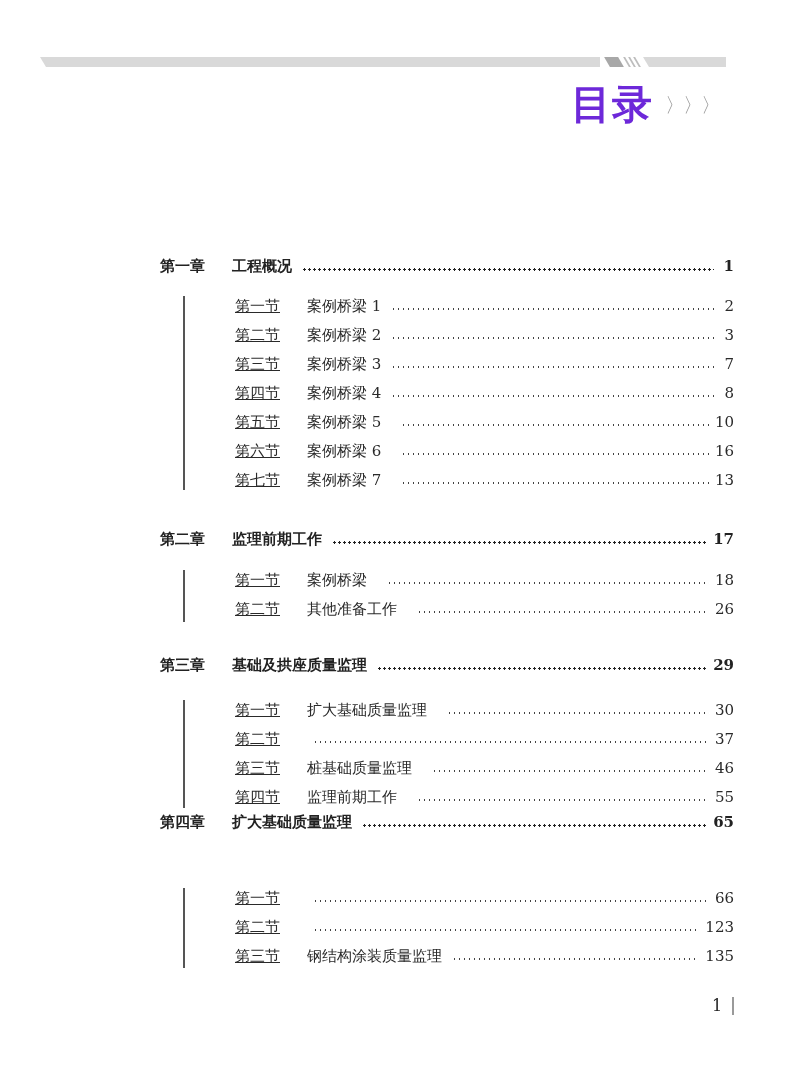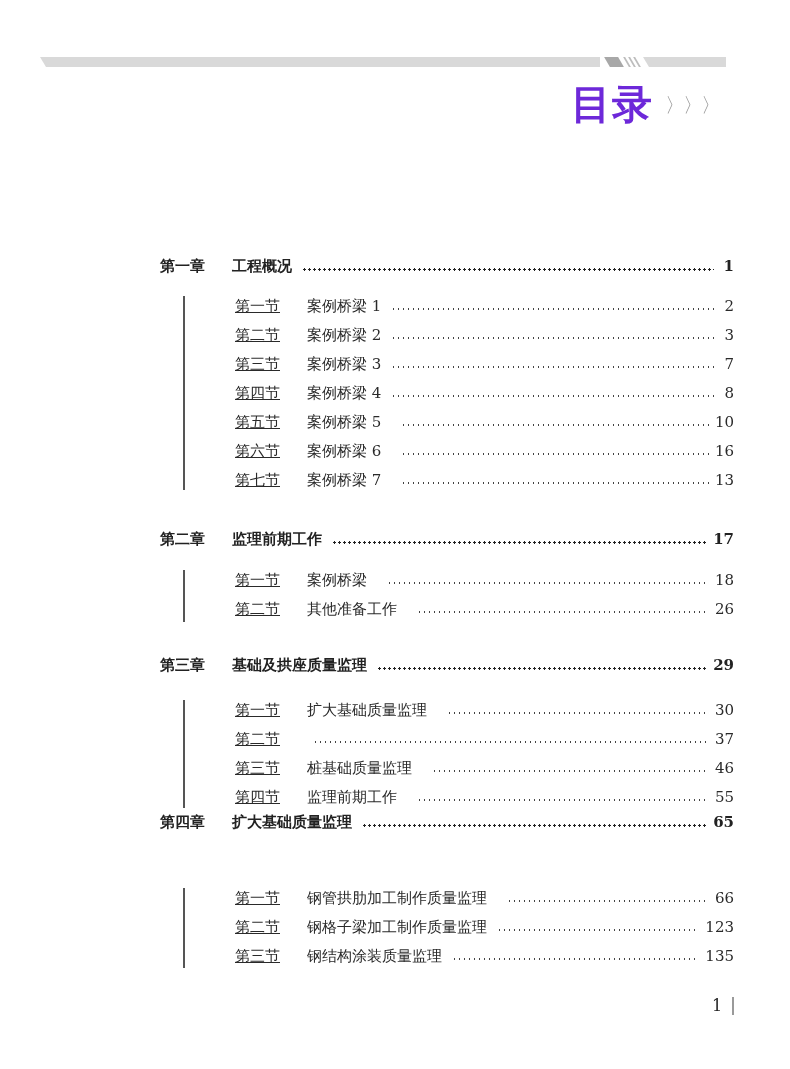--- a/index.html
+++ b/index.html
@@ -169,27 +169,25 @@
   <div class="chapter-row" style="top:810px">
     <span class="ch-no">第四章</span>
     <span class="ch-title">扩大基础质量监理</span>
     <span class="leader"></span>
     <span class="page-no">65</span>
   </div>
   <div class="section-group" style="top:886px">
     <div class="vbar" style="height:80px"></div>
     <div class="section-row" style="top:0px">
       <span class="sec-no">第一节</span>
-      <span class="sec-title" style="padding-right:14px">钢管拱肋加工制作质量监理</span>
       <span class="leader"></span>
       <span class="page-no">66</span>
     </div>
     <div class="section-row" style="top:29px">
       <span class="sec-no">第二节</span>
-      <span class="sec-title">钢格子梁加工制作质量监理</span>
       <span class="leader"></span>
       <span class="page-no">123</span>
     </div>
     <div class="section-row" style="top:58px">
       <span class="sec-no">第三节</span>
       <span class="sec-title">钢结构涂装质量监理</span>
       <span class="leader"></span>
       <span class="page-no">135</span>
     </div>
   </div>

